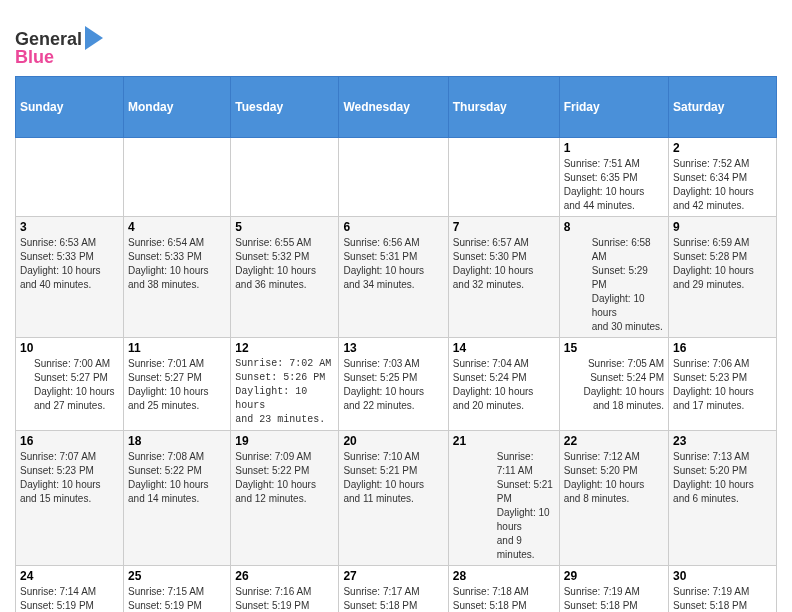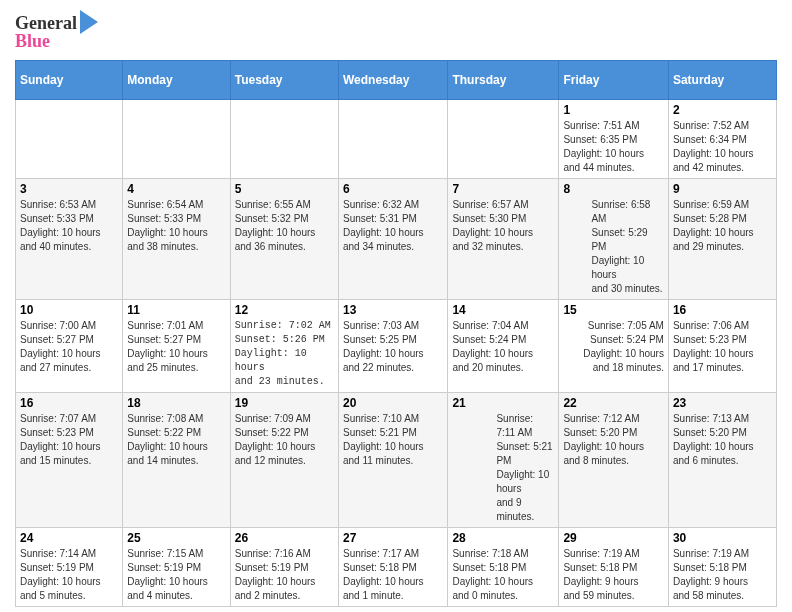--- a/index.html
+++ b/index.html
@@ -12,22 +12,21 @@
     }
     .header-area {
       display: flex;
       justify-content: space-between;
       align-items: flex-start;
       margin-bottom: 8px;
     }
     .logo {
       display: flex;
       align-items: flex-start;
-      margin-top: 4px;
-      font-family: Liberation Serif, serif;
+      margin-top: 20px;
     }
     .logo-text {
       font-size: 18px;
       font-weight: bold;
       color: #333;
       line-height: 1.1;
     }
     .logo-arrow {
       width: 0;
       height: 0;
@@ -50,21 +49,21 @@
       color: #555;
     }
     .calendar-table {
       width: 100%;
       border-collapse: collapse;
       font-size: 10.5px;
     }
     .calendar-table thead th {
       background-color: #4a90d9;
       color: #fff;
-      padding: 12px 4px;
+      padding: 23px 4px;
       text-align: left;
       font-size: 12px;
       border: 1px solid #3a7bc8;
     }
     .calendar-table tbody td {
       border: 1px solid #ccc;
       vertical-align: top;
       padding: 3px 4px;
       width: 113px;
       min-height: 70px;
@@ -158,21 +157,21 @@
         </td>
         <td>
           <span class="day-number">5</span>
           <div class="day-info" style="white-space: pre-line;">Sunrise: 6:55 AM
 Sunset: 5:32 PM
 Daylight: 10 hours
 and 36 minutes.</div>
         </td>
         <td>
           <span class="day-number">6</span>
-          <div class="day-info" style="white-space: pre-line;">Sunrise: 6:32 AM
+          <div class="day-info" style="white-space: pre-line;">Sunrise: 6:56 AM
 Sunset: 5:31 PM
 Daylight: 10 hours
 and 34 minutes.</div>
         </td>
         <td>
           <span class="day-number">7</span>
           <div class="day-info" style="white-space: pre-line;">Sunrise: 6:57 AM
 Sunset: 5:30 PM
 Daylight: 10 hours
 and 32 minutes.</div>
@@ -188,21 +187,21 @@
           <span class="day-number">9</span>
           <div class="day-info" style="white-space: pre-line;">Sunrise: 6:59 AM
 Sunset: 5:28 PM
 Daylight: 10 hours
 and 29 minutes.</div>
         </td>
       </tr>
       <tr>
         <td>
           <span class="day-number">10</span>
-          <div class="day-info" style="white-space: pre-line;">Sunrise: 7:00 AM
+          <div class="day-info" style="white-space: pre-line; margin-left: 14px;">Sunrise: 7:00 AM
 Sunset: 5:27 PM
 Daylight: 10 hours
 and 27 minutes.</div>
         </td>
         <td>
           <span class="day-number">11</span>
           <div class="day-info" style="white-space: pre-line;">Sunrise: 7:01 AM
 Sunset: 5:27 PM
 Daylight: 10 hours
 and 25 minutes.</div>

